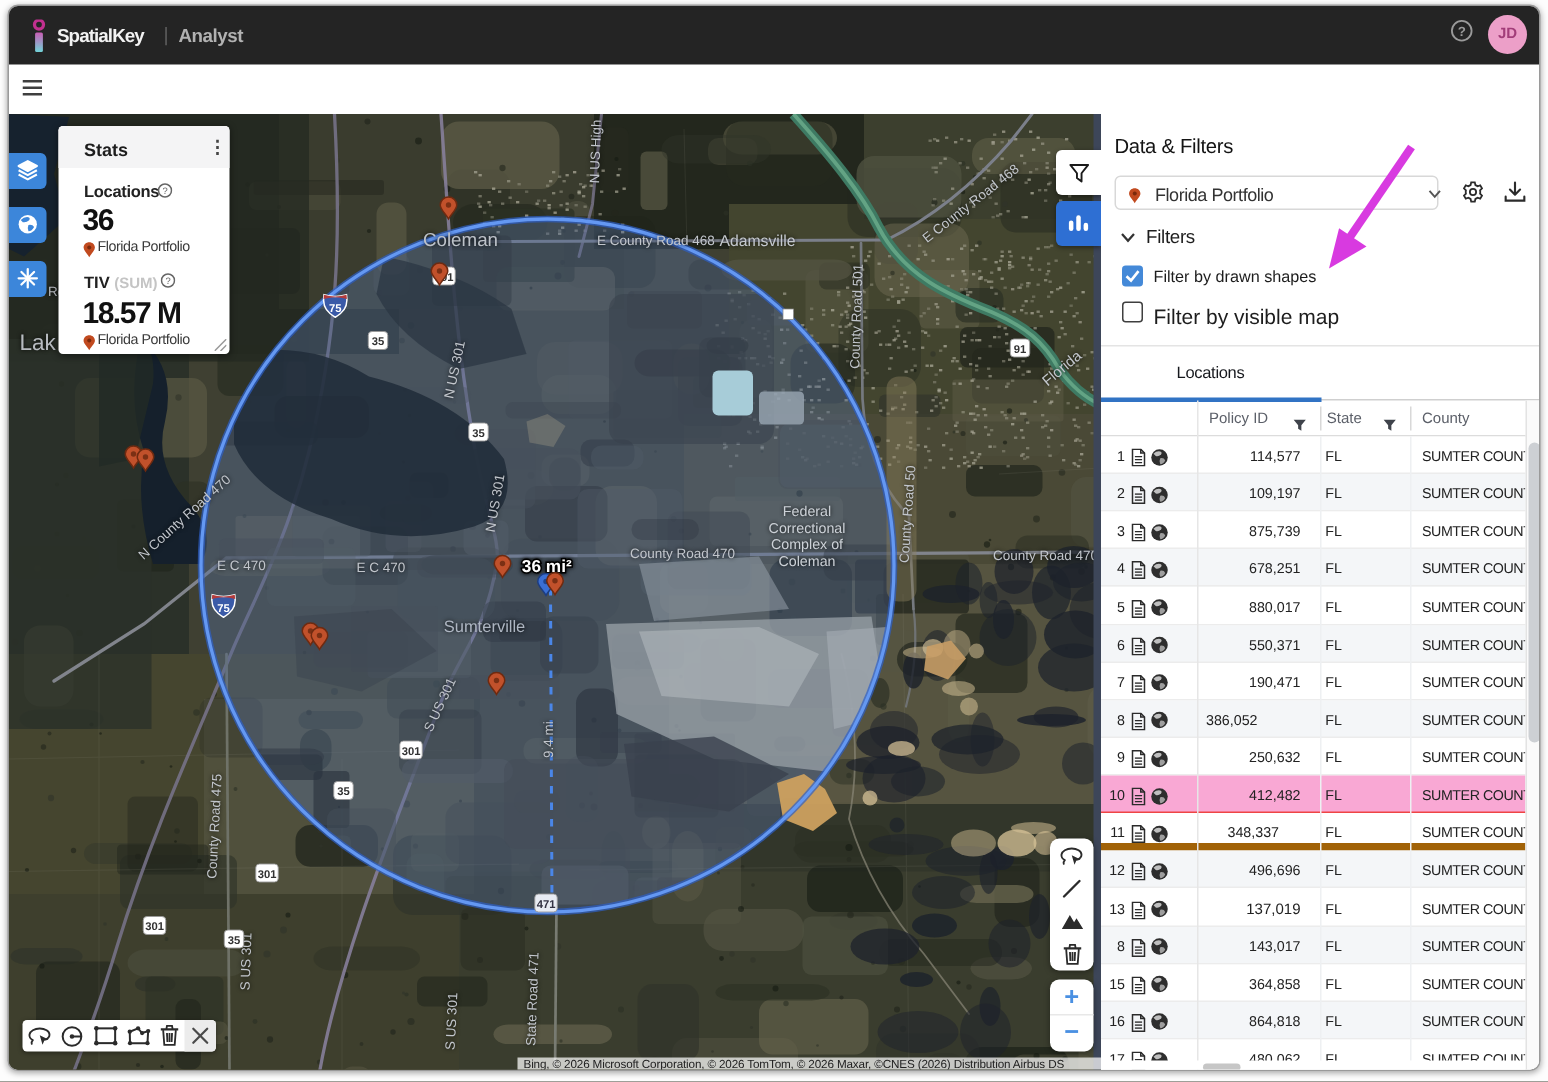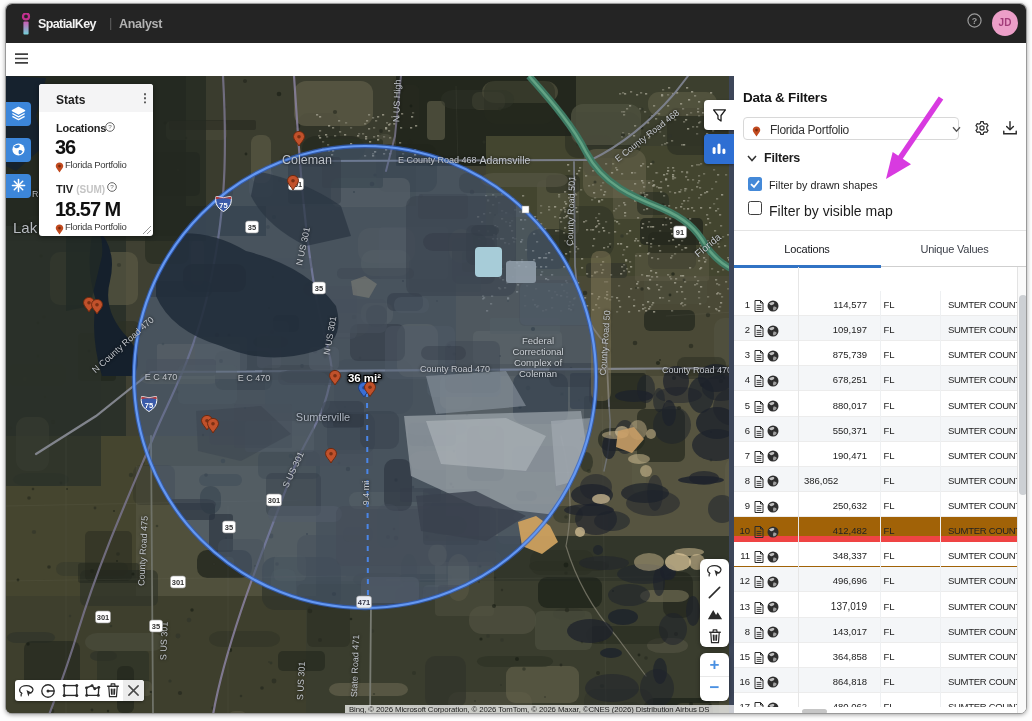--- a/index.html
+++ b/index.html
@@ -1697,21 +1697,21 @@
           <svg width="13" height="13" viewBox="0 0 14 14">
             <g stroke="#4a4a4a" stroke-width="1.6" stroke-linecap="round">
               <line x1="2" y1="2" x2="12" y2="12"></line>
               <line x1="12" y1="2" x2="2" y2="12"></line>
             </g>
           </svg>
         </div>
 </div>
     </div>
 <div id="rpanel">
- <div class="abs" style="left:9px;top:47px;font-size:13.5px;font-weight:bold;color:#141414;letter-spacing:-0.2px">Data &amp; Filters</div>
+ <div class="abs" style="left:9px;top:47px;font-size:13.5px;font-weight:normal;color:#141414;letter-spacing:-0.2px">Data &amp; Filters</div>
  <div class="abs" style="left:9px;top:74px;width:216px;height:23px;border:1px solid #d8d8d8;border-radius:4px;background:#fff">
    <div class="abs" style="left:8px;top:5px"><svg width="9" height="11" viewBox="0 0 10 12">
             <path d="M5,11.5 C3.4,8.7 0.8,6.8 0.8,4.4 C0.8,2 2.7,0.4 5,0.4 C7.3,0.4 9.2,2 9.2,4.4 C9.2,6.8 6.6,8.7 5,11.5 Z" fill="#c14a1f"></path>
             <circle cx="5" cy="4.4" r="1.5" fill="#7a2a0c"></circle>
           </svg></div>
    <div class="abs" style="left:26px;top:4.5px;font-size:12px;color:#333;letter-spacing:-0.3px">Florida Portfolio</div>
    <svg class="abs" style="left:208px;top:8px" width="9" height="7" viewBox="0 0 9 7">
           <path d="M1,1.2 L4.5,5.2 L8,1.2" fill="none" stroke="#555" stroke-width="1.3"></path>
         </svg>
  </div>
@@ -1722,33 +1722,45 @@
  <div class="abs" style="left:268px;top:77px"><svg width="16" height="16" viewBox="0 0 18 18">
           <g stroke="#2b2b2b" stroke-width="1.6" fill="none" stroke-linecap="round">
             <line x1="9" y1="2" x2="9" y2="10.5"></line>
             <path d="M5.2,7.2 L9,11 L12.8,7.2" stroke-linejoin="round"></path>
             <path d="M2,12.5 L2,15.5 L16,15.5 L16,12.5"></path>
           </g>
         </svg></div>
  <svg class="abs" style="left:13px;top:112px" width="10" height="7" viewBox="0 0 10 7">
         <path d="M1,1 L5,5.5 L9,1" fill="none" stroke="#333" stroke-width="1.5"></path>
       </svg>
- <div class="abs" style="left:30px;top:108px;font-size:12.5px;font-weight:bold;color:#1d1d1d;letter-spacing:-0.2px">Filters</div>
+ <div class="abs" style="left:30px;top:108px;font-size:12.5px;font-weight:normal;color:#1d1d1d;letter-spacing:-0.2px">Filters</div>
  <div class="abs" style="left:14px;top:134px;width:14px;height:14px;background:#4489d8;border-radius:2.5px">
    <svg width="14" height="14" viewBox="0 0 14 14">
           <path d="M3,7.2 L6,10 L11,3.8" fill="none" stroke="#fff" stroke-width="1.8"></path>
         </svg>
  </div>
  <div class="abs" style="left:35px;top:135.5px;font-size:10.8px;color:#1d1d1d">Filter by drawn shapes</div>
  <div class="abs" style="left:14px;top:158px;width:14px;height:14px;background:#fff;border:1.6px solid #3f3f3f;border-radius:2.5px"></div>
  <div class="abs" style="left:35px;top:159.5px;font-size:14px;color:#1d1d1d">Filter by visible map</div>
  <div class="abs" style="left:0;top:187px;width:294px;height:37px;border-top:1px solid #e4e4e4;border-bottom:1px solid #cfcfcf">
    <div class="abs" style="left:0;top:0;width:146px;height:36px;text-align:center;line-height:36px;font-size:11px;color:#16181d;letter-spacing:-0.2px">Locations</div>
-   <div class="abs" style="left:147px;top:0;width:147px;height:36px;text-align:center;line-height:36px;font-size:11px;color:#3d414a;letter-spacing:-0.2px">Unique Values</div>
    <div class="abs" style="left:0;top:33.5px;width:146.5px;height:3px;background:#3173c4"></div>
+ </div>
+ <div class="abs" style="left:0;top:224px;width:294px;height:24px;border-bottom:1px solid #dcdcdc">
+   <div class="abs" style="left:72px;top:7px;font-size:10px;color:#5c6069">Policy ID</div>
+   <div class="abs" style="left:128px;top:8px"><svg width="9" height="9" viewBox="0 0 10 10">
+            <path d="M0.5,1 L9.5,1 L6.2,5 L6.2,9 L3.8,7.5 L3.8,5 Z" fill="#3f434b"></path>
+          </svg></div>
+   <div class="abs" style="left:150.5px;top:7px;font-size:10px;color:#5c6069">State</div>
+   <div class="abs" style="left:188px;top:8px"><svg width="9" height="9" viewBox="0 0 10 10">
+            <path d="M0.5,1 L9.5,1 L6.2,5 L6.2,9 L3.8,7.5 L3.8,5 Z" fill="#3f434b"></path>
+          </svg></div>
+   <div class="abs" style="left:214px;top:7px;font-size:10px;color:#5c6069">County</div>
+   <div class="abs" style="left:146px;top:4px;width:1px;height:16px;background:#d8d8d8"></div>
+   <div class="abs" style="left:206px;top:4px;width:1px;height:16px;background:#d8d8d8"></div>
  </div>
  <div class="abs" style="left:0;top:248px;width:283px;height:424px;overflow:hidden">
  </div>
  <div class="abs" style="left:0;top:248.0px;width:283px;height:25.1px;background:#ffffff;border-bottom:1px solid #ececec">
  <div class="abs" style="left:4px;top:8px;width:12px;font-size:9.5px;color:#222;text-align:right">1</div>
  <div class="abs" style="left:19.5px;top:7px"><svg width="10" height="12" viewBox="0 0 10 12">
             <path d="M1,0.5 L6.5,0.5 L9,3 L9,11.5 L1,11.5 Z" fill="none" stroke="#2b2b2b" stroke-width="1"></path>
             <path d="M6.5,0.5 L6.5,3 L9,3" fill="none" stroke="#2b2b2b" stroke-width="1"></path>
             <g stroke="#2b2b2b" stroke-width="0.9">
               <line x1="2.6" y1="5.4" x2="7.4" y2="5.4"></line>
@@ -1918,57 +1930,57 @@
           </svg></div>
  <div class="abs" style="left:33px;top:6.5px"><svg width="12" height="12" viewBox="0 0 12 12">
             <circle cx="6" cy="6" r="5.5" fill="#2e2e2e"></circle>
             <path d="M2,3.5 Q4,1.5 6.5,2 Q8,2.5 7,4 Q5.5,5.5 3.5,5 Z" fill="#cfcfcf" opacity="0.9"></path>
             <path d="M6.5,6.5 Q9,6 9.8,8 Q8.5,10.5 6.5,10.5 Q5.5,8.5 6.5,6.5 Z" fill="#cfcfcf" opacity="0.7"></path>
           </svg></div>
  <div class="abs" style="left:70px;top:8px;width:63px;font-size:9.5px;color:#222;text-align:right">250,632</div>
  <div class="abs" style="left:149.5px;top:8px;font-size:9.5px;color:#222">FL</div>
  <div class="abs" style="left:214px;top:8px;font-size:9.5px;color:#222;white-space:nowrap;width:69px;overflow:hidden;letter-spacing:-0.3px">SUMTER COUNTY</div>
 </div>
-<div class="abs" style="left:0;top:474.2px;width:283px;height:25.1px;background:#a16207;border-bottom:6px solid #ef4444">
+<div class="abs" style="left:0;top:474.2px;width:283px;height:25.1px;background:#f9a8d4;border-bottom:1px solid #ef4444">
  <div class="abs" style="left:4px;top:8px;width:12px;font-size:9.5px;color:#222;text-align:right">10</div>
  <div class="abs" style="left:19.5px;top:7px"><svg width="10" height="12" viewBox="0 0 10 12">
             <path d="M1,0.5 L6.5,0.5 L9,3 L9,11.5 L1,11.5 Z" fill="none" stroke="#2b2b2b" stroke-width="1"></path>
             <path d="M6.5,0.5 L6.5,3 L9,3" fill="none" stroke="#2b2b2b" stroke-width="1"></path>
             <g stroke="#2b2b2b" stroke-width="0.9">
               <line x1="2.6" y1="5.4" x2="7.4" y2="5.4"></line>
               <line x1="2.6" y1="7.4" x2="7.4" y2="7.4"></line>
               <line x1="2.6" y1="9.4" x2="7.4" y2="9.4"></line>
             </g>
           </svg></div>
  <div class="abs" style="left:33px;top:6.5px"><svg width="12" height="12" viewBox="0 0 12 12">
             <circle cx="6" cy="6" r="5.5" fill="#2e2e2e"></circle>
             <path d="M2,3.5 Q4,1.5 6.5,2 Q8,2.5 7,4 Q5.5,5.5 3.5,5 Z" fill="#cfcfcf" opacity="0.9"></path>
             <path d="M6.5,6.5 Q9,6 9.8,8 Q8.5,10.5 6.5,10.5 Q5.5,8.5 6.5,6.5 Z" fill="#cfcfcf" opacity="0.7"></path>
           </svg></div>
  <div class="abs" style="left:70px;top:8px;width:63px;font-size:9.5px;color:#222;text-align:right">412,482</div>
  <div class="abs" style="left:149.5px;top:8px;font-size:9.5px;color:#222">FL</div>
  <div class="abs" style="left:214px;top:8px;font-size:9.5px;color:#222;white-space:nowrap;width:69px;overflow:hidden;letter-spacing:-0.3px">SUMTER COUNTY</div>
 </div>
-<div class="abs" style="left:0;top:499.3px;width:283px;height:25.1px;background:#ffffff;border-bottom:1px solid #a16207">
+<div class="abs" style="left:0;top:499.3px;width:283px;height:25.1px;background:#ffffff;border-bottom:5px solid #a16207">
  <div class="abs" style="left:4px;top:8px;width:12px;font-size:9.5px;color:#222;text-align:right">11</div>
  <div class="abs" style="left:19.5px;top:7px"><svg width="10" height="12" viewBox="0 0 10 12">
             <path d="M1,0.5 L6.5,0.5 L9,3 L9,11.5 L1,11.5 Z" fill="none" stroke="#2b2b2b" stroke-width="1"></path>
             <path d="M6.5,0.5 L6.5,3 L9,3" fill="none" stroke="#2b2b2b" stroke-width="1"></path>
             <g stroke="#2b2b2b" stroke-width="0.9">
               <line x1="2.6" y1="5.4" x2="7.4" y2="5.4"></line>
               <line x1="2.6" y1="7.4" x2="7.4" y2="7.4"></line>
               <line x1="2.6" y1="9.4" x2="7.4" y2="9.4"></line>
             </g>
           </svg></div>
  <div class="abs" style="left:33px;top:6.5px"><svg width="12" height="12" viewBox="0 0 12 12">
             <circle cx="6" cy="6" r="5.5" fill="#2e2e2e"></circle>
             <path d="M2,3.5 Q4,1.5 6.5,2 Q8,2.5 7,4 Q5.5,5.5 3.5,5 Z" fill="#cfcfcf" opacity="0.9"></path>
             <path d="M6.5,6.5 Q9,6 9.8,8 Q8.5,10.5 6.5,10.5 Q5.5,8.5 6.5,6.5 Z" fill="#cfcfcf" opacity="0.7"></path>
           </svg></div>
- <div class="abs" style="left:70px;top:8px;width:63px;font-size:9.5px;color:#222;text-align:right">348,337</div>
+ <div class="abs" style="left:70px;top:8px;width:63px;font-size:9.5px;color:#222;text-align:center">348,337</div>
  <div class="abs" style="left:149.5px;top:8px;font-size:9.5px;color:#222">FL</div>
  <div class="abs" style="left:214px;top:8px;font-size:9.5px;color:#222;white-space:nowrap;width:69px;overflow:hidden;letter-spacing:-0.3px">SUMTER COUNTY</div>
 </div>
 <div class="abs" style="left:0;top:524.4px;width:283px;height:25.1px;background:#f4f6f8;border-bottom:1px solid #ececec">
  <div class="abs" style="left:4px;top:8px;width:12px;font-size:9.5px;color:#222;text-align:right">12</div>
  <div class="abs" style="left:19.5px;top:7px"><svg width="10" height="12" viewBox="0 0 10 12">
             <path d="M1,0.5 L6.5,0.5 L9,3 L9,11.5 L1,11.5 Z" fill="none" stroke="#2b2b2b" stroke-width="1"></path>
             <path d="M6.5,0.5 L6.5,3 L9,3" fill="none" stroke="#2b2b2b" stroke-width="1"></path>
             <g stroke="#2b2b2b" stroke-width="0.9">
               <line x1="2.6" y1="5.4" x2="7.4" y2="5.4"></line>

